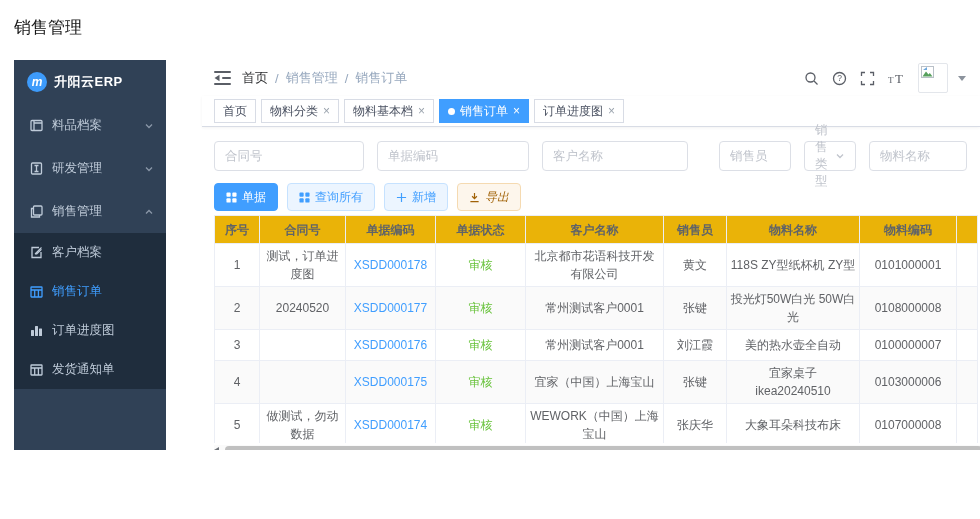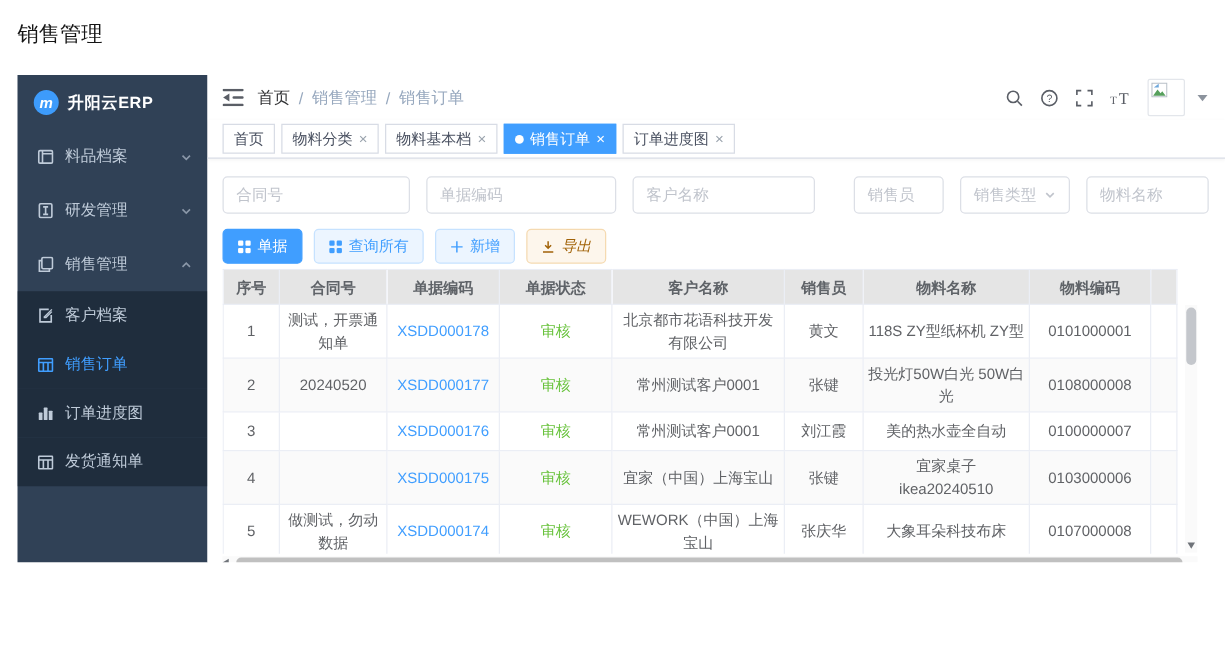--- a/index.html
+++ b/index.html
@@ -17,21 +17,21 @@
               font-style:italic;font-size:12px;display:flex;align-items:center;justify-content:center;}
   .logo-text{color:#fff;font-weight:bold;font-size:13px;letter-spacing:.5px;}
   .menu-item{height:43px;flex:none;display:flex;align-items:center;padding:0 10px 0 15px;gap:9px;
              color:#bfcbd9;font-size:12.5px;cursor:pointer;white-space:nowrap;}
   .submenu .menu-item{height:39px;background:#1f2d3d;}
   .menu-item .ic{display:inline-flex;width:14px;justify-content:center;flex:none;}
   .menu-item .chev{margin-left:auto;color:#8a97a8;}
   .menu-item.active{color:#409eff;}
 
   
-  .main{flex:1;min-width:0;display:flex;flex-direction:column;background:#fff;}
+  .main{flex:1;min-width:0;display:flex;flex-direction:column;background:#fff;padding-left:36px;}
   .navbar{height:36px;flex:none;display:flex;align-items:center;padding:0 14px 0 12px;gap:11px;}
   .hamburger{color:#5a5e66;display:inline-flex;cursor:pointer;}
   .breadcrumb{font-size:13px;color:#97a8be;display:flex;gap:7px;align-items:center;}
   .breadcrumb .crumb-first{color:#303133;}
   .nav-right{margin-left:auto;display:flex;align-items:center;gap:13px;color:#5a5e66;}
   .nav-icon{display:inline-flex;cursor:pointer;}
   .avatar{width:30px;height:30px;border:1px solid #e3e6eb;border-radius:2px;background:#fff;
           display:flex;align-items:flex-start;padding:2px;box-sizing:border-box;cursor:pointer;}
   .caret{width:0;height:0;border-left:4px solid transparent;border-right:4px solid transparent;
          border-top:5px solid #8c939d;margin-left:-3px;cursor:pointer;}
@@ -60,21 +60,21 @@
   .btn .ic{display:inline-flex;}
   .btn-primary{background:#409eff;color:#fff;border-color:#409eff;}
   .btn-plain-primary{background:#ecf5ff;color:#409eff;border-color:#c6e2ff;}
   .btn-plain-warning{background:#fdf6ec;color:#a16207;border-color:#f5dab1;font-style:italic;}
 
   
   .table-wrap{margin-top:4px;width:780px;height:228px;position:relative;overflow:hidden;}
   table.grid{border-collapse:collapse;table-layout:fixed;width:763px;}
   .grid th,.grid td{border:1px solid #ebeef5;font-size:12px;color:#606266;text-align:center;
                     padding:3px 3px;line-height:1.5;overflow:hidden;}
-  .grid th{font-weight:bold;background:#e5e5e5;height:28px;box-sizing:border-box;color:#5f6368;}
+  .grid th{font-weight:bold;background:#eab308;height:28px;box-sizing:border-box;color:#5f6368;}
   .grid tr.striped td{background:#fafafa;}
   .grid td.link{color:#409eff;cursor:pointer;}
   .grid td.status{color:#67c23a;}
 
   .vscroll{position:absolute;right:0;top:29px;width:10px;height:198px;background:#fafafa;}
   .vthumb{position:absolute;top:2px;left:1px;width:8px;height:46px;background:#c4c7cc;border-radius:4px;}
   .vdown{position:absolute;bottom:3px;left:2px;width:0;height:0;border-left:3.5px solid transparent;
          border-right:3.5px solid transparent;border-top:5px solid #6f7379;}
   .hscroll{width:780px;height:10px;margin-top:2px;position:relative;background:#fafafa;}
   .harrow{position:absolute;left:0;top:2px;width:0;height:0;border-top:3.5px solid transparent;
@@ -366,21 +366,21 @@
                   <th>客户名称</th>
                   <th>销售员</th>
                   <th>物料名称</th>
                   <th>物料编码</th>
                   <th></th>
                 </tr>
               </thead>
             <tbody>
                 <tr class="" style="height:43px">
        <td>1</td>
-       <td>测试，开票通知单</td>
+       <td>测试，订单进度图</td>
        <td class="link">XSDD000178</td>
        <td class="status">审核</td>
        <td>北京都市花语科技开发有限公司</td>
        <td>黄文</td>
        <td>118S ZY型纸杯机 ZY型</td>
        <td>0101000001</td>
        <td></td>
      </tr>
                 <tr class="striped" style="height:37px">
        <td>2</td>

